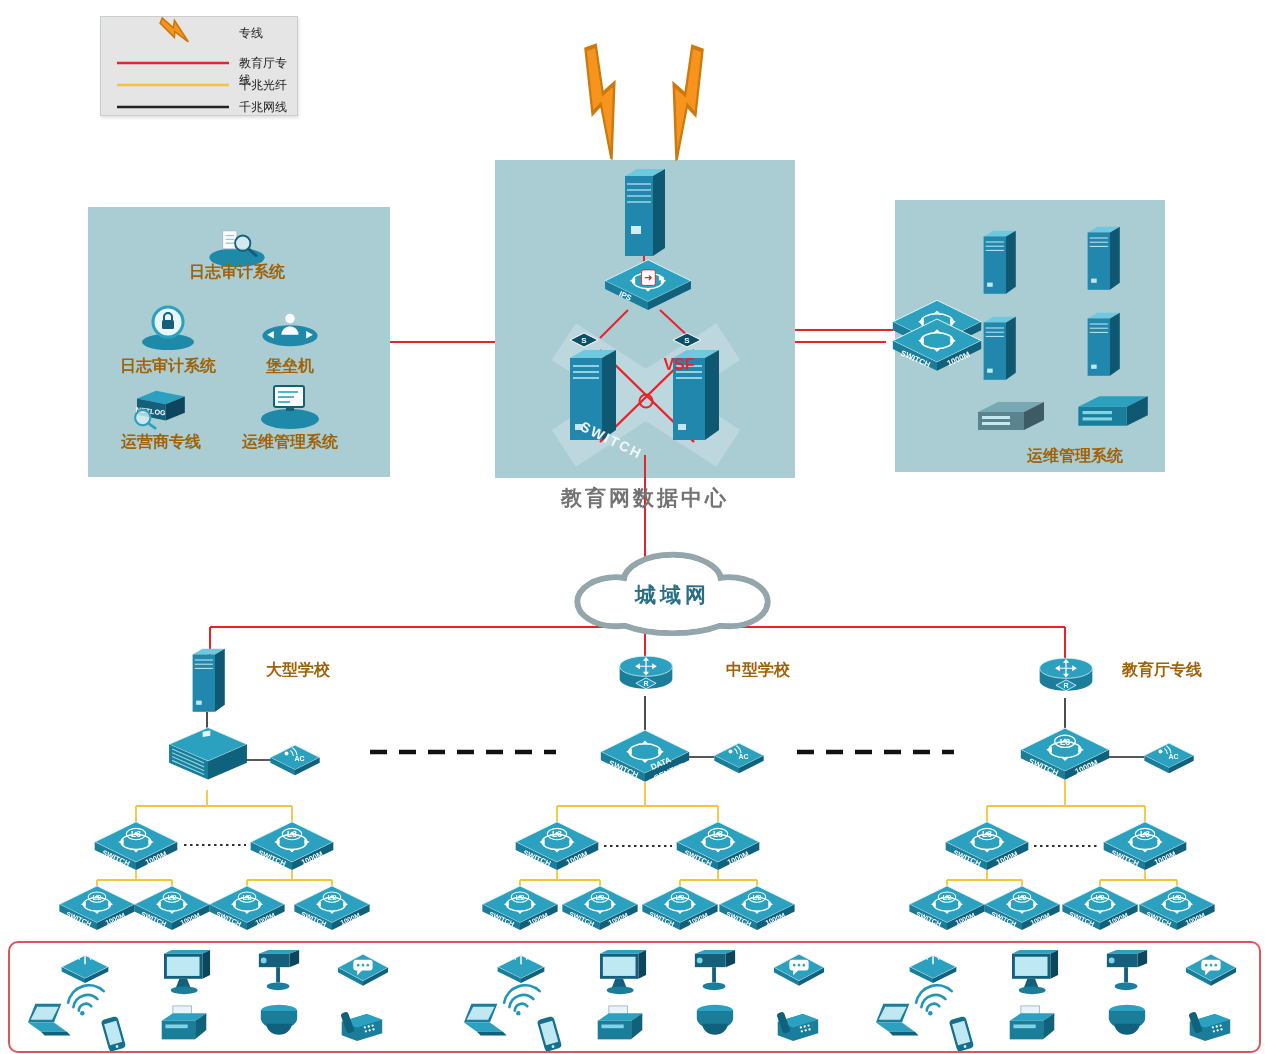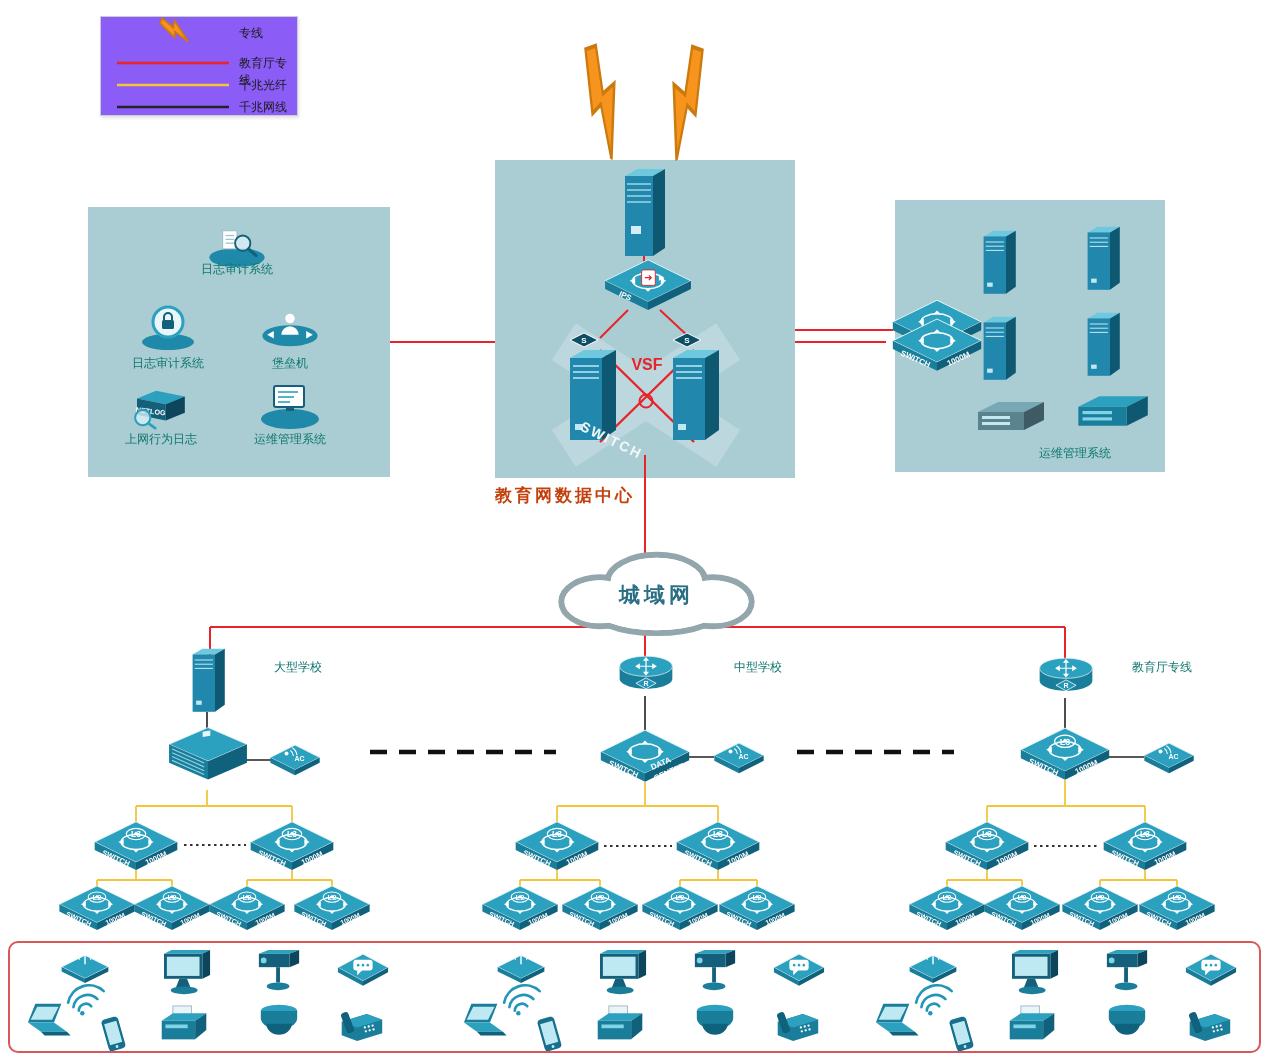--- a/index.html
+++ b/index.html
@@ -6,21 +6,21 @@
 body{font-family:"Liberation Sans","DejaVu Sans",sans-serif;background:#fff}
 #stage{position:relative;width:1265px;height:1054px;overflow:hidden;background:#fff}
 .abs{position:absolute}
 .panel{position:absolute;background:#a9cdd3;z-index:0}
 #wires{position:absolute;left:0;top:0;z-index:1}
 .dev{position:absolute;z-index:2}
 .dev svg{display:block;width:100%;height:100%;overflow:visible}
 .cloud{position:absolute;z-index:2}
 .cloud>svg{position:absolute;left:0;top:0;width:100%;height:100%}
 .cloud-label{position:absolute;width:100%;text-align:center;color:#2a6e84;font-weight:bold;font-family:"Liberation Serif",serif;z-index:3}
-.red-label{position:absolute;color:#0f766e;font-weight:normal;font-size:12px;text-align:center;z-index:3;line-height:1.25}
+.red-label{position:absolute;color:#a16207;font-weight:bold;font-size:16px;text-align:center;z-index:3;line-height:1.25}
 .lg{position:absolute;left:138px;font-size:12px;color:#1a1a1a;z-index:3}
 .swt{font-size:8.5px;fill:#fff;font-weight:bold;text-anchor:middle}
 .swb{font-size:9.5px;fill:#fff;font-weight:bold;text-anchor:middle}
 text{font-family:"Liberation Sans",sans-serif}
 </style>
 </head>
 <body>
 
 <div id="stage">
 
@@ -225,21 +225,21 @@
     </g>
     <g stroke="#222" stroke-width="1.6" fill="none">
       <path d="M207 712 V730 M645 696 V732 M1065 698 V730 M246 760 H272 M688 757 H714 M1108 757 H1144"></path>
     </g>
     <g>
       <path d="M370 752 H556 M797 752 H954" stroke="#111" stroke-width="4.5" stroke-dasharray="17 12" fill="none"></path>
       <path d="M184 845 H246 M604 846 H672 M1034 846 H1099" stroke="#333" stroke-width="2.2" stroke-dasharray="2.5 3.5" fill="none"></path>
     </g>
   </svg>
 
-  <div class="abs" style="left:100px;top:16px;width:196px;height:98px;background:#8b5cf6;border:1px solid #c9ced1;box-shadow:1px 2px 3px rgba(0,0,0,.12);z-index:2">
+  <div class="abs" style="left:100px;top:16px;width:196px;height:98px;background:#e5e5e5;border:1px solid #c9ced1;box-shadow:1px 2px 3px rgba(0,0,0,.12);z-index:2">
     <svg style="position:absolute;left:0;top:0" width="194" height="96" viewBox="0 0 194 96">
       <use href="#bolt" fill="#f7941d" stroke="#cc7a0e" stroke-width="6" transform="translate(56,14) rotate(-68) scale(0.28)"></use>
       <line x1="16" y1="46" x2="128" y2="46" stroke="#e8232a" stroke-width="2.4"></line>
       <line x1="16" y1="68" x2="128" y2="68" stroke="#f3c53d" stroke-width="2.4"></line>
       <line x1="16" y1="90" x2="128" y2="90" stroke="#222" stroke-width="2.4"></line>
     </svg>
     <div class="lg" style="top:8px">专线</div>
     <div class="lg" style="top:38px">教育厅专线</div>
     <div class="lg" style="top:60px">千兆光纤</div>
     <div class="lg" style="top:82px">千兆网线</div>
@@ -267,23 +267,23 @@
       <text x="24" y="13" font-size="8" fill="#fff" font-weight="bold" text-anchor="middle">S</text>
     </svg>
   </div>
   <div class="dev" style="left:663px;top:330px;width:64px;height:118px">
     <svg viewBox="0 0 64 118">
         <use href="#sym-tower" x="2" y="16" width="60" height="100"></use>
       <polygon points="10,10 24,3 38,10 24,17" fill="#0d4f66" stroke="#fff" stroke-width="1"></polygon>
       <text x="24" y="13" font-size="8" fill="#fff" font-weight="bold" text-anchor="middle">S</text>
     </svg>
   </div>
-  <div class="abs" style="left:617px;top:356px;width:60px;text-align:center;color:#e8232a;font-weight:bold;font-size:16px;z-index:3">VSF</div>
+  <div class="abs" style="left:649px;top:356px;width:60px;text-align:center;color:#e8232a;font-weight:bold;font-size:16px;z-index:3">VSF</div>
   <div class="abs" style="left:578px;top:432px;color:#f2f7f8;font-weight:bold;font-size:14px;letter-spacing:2px;transform:rotate(26deg);z-index:3">SWITCH</div>
-  <div class="abs" style="left:495px;top:484px;width:300px;text-align:left;font-size:17px;font-weight:bold;color:#c2410c;letter-spacing:3px;font-family:'Liberation Serif',serif;z-index:2">教育网数据中心</div>
+  <div class="abs" style="left:495px;top:484px;width:300px;text-align:center;font-size:21px;font-weight:bold;color:#737373;letter-spacing:3px;font-family:'Liberation Serif',serif;z-index:2">教育网数据中心</div>
 
   <div class="dev" style="left:205px;top:226px;width:64px;height:42px">
     <svg viewBox="0 0 64 44">
         <ellipse cx="32" cy="33" rx="29" ry="10" fill="#1e89a8"></ellipse>
       <rect x="17" y="5" width="15" height="19" fill="#fff" stroke="#9fb9c2"></rect>
       <g stroke="#9fc5d2" stroke-width="1.4">
           <line x1="20" y1="10" x2="29" y2="10"></line>
           <line x1="20" y1="14" x2="29" y2="14"></line>
           <line x1="20" y1="18" x2="29" y2="18"></line>
         </g>
@@ -317,21 +317,21 @@
   <div class="dev" style="left:124px;top:386px;width:70px;height:44px">
     <svg viewBox="0 0 70 46">
       <polygon points="12,13 32,5 62,11 42,19" fill="#2ba1bf"></polygon>
       <polygon points="12,13 42,19 42,36 12,30" fill="#14607a"></polygon>
       <polygon points="42,19 62,11 62,28 42,36" fill="#0c455c"></polygon>
       <text x="26" y="29" font-size="7.5" fill="#fff" font-weight="bold" text-anchor="middle" transform="rotate(7 26 29)">NETLOG</text>
       <circle cx="18" cy="33" r="8" fill="#d8eef5" fill-opacity="0.8" stroke="#2ba1bf" stroke-width="2.2"></circle>
       <line x1="24" y1="39" x2="31" y2="44" stroke="#2ba1bf" stroke-width="3" stroke-linecap="round"></line>
     </svg>
   </div>
-  <div class="red-label" style="left:85px;top:432px;width:152px">上网行为日志</div>
+  <div class="red-label" style="left:85px;top:432px;width:152px">运营商专线</div>
 
   <div class="dev" style="left:258px;top:382px;width:64px;height:48px">
     <svg viewBox="0 0 64 48">
         <ellipse cx="32" cy="37" rx="29" ry="10" fill="#1e89a8"></ellipse>
       <rect x="16" y="4" width="30" height="21" rx="2" fill="#fff" stroke="#14607a" stroke-width="2"></rect>
       <g stroke="#2ba1bf" stroke-width="1.6">
           <line x1="20" y1="10" x2="40" y2="10"></line>
           <line x1="20" y1="15" x2="36" y2="15"></line>
           <line x1="20" y1="20" x2="32" y2="20"></line>
         </g>
@@ -373,21 +373,21 @@
   <div class="dev" style="left:890px;top:298px;width:94px;height:74px">
     <svg viewBox="0 0 100 78">
         <use href="#sym-switch" width="100" height="58"></use>
         <use href="#sym-switch" y="20" width="100" height="58"></use>
       <text class="swt" x="26" y="67" transform="rotate(24 26 67)">SWITCH</text>
       <text class="swt" x="74" y="67" transform="rotate(-24 74 67)">1000M</text>
     </svg>
   </div>
   <div class="red-label" style="left:995px;top:446px;width:160px">运维管理系统</div>
 
-  <div class="cloud" style="left:544px;top:543px;width:225px;height:98px">
+  <div class="cloud" style="left:560px;top:543px;width:225px;height:98px">
     <svg viewBox="0 0 220 100" preserveAspectRatio="none">
         <use href="#sym-cloud"></use>
       </svg>
     <div class="cloud-label" style="top:38px;font-size:21px;letter-spacing:4px">城域网</div>
   </div>
 
   <div class="red-label" style="left:258px;top:660px;width:80px">大型学校</div>
   <div class="dev" style="left:186px;top:646px;width:44px;height:70px">
       <svg viewBox="0 0 60 100">
         <use href="#sym-tower"></use>

